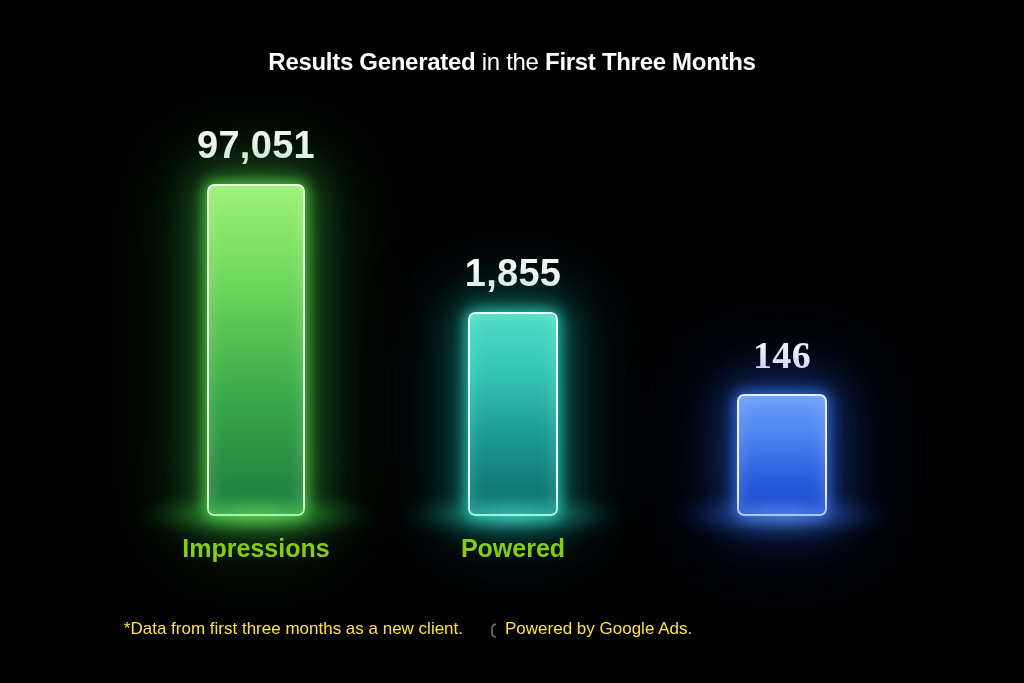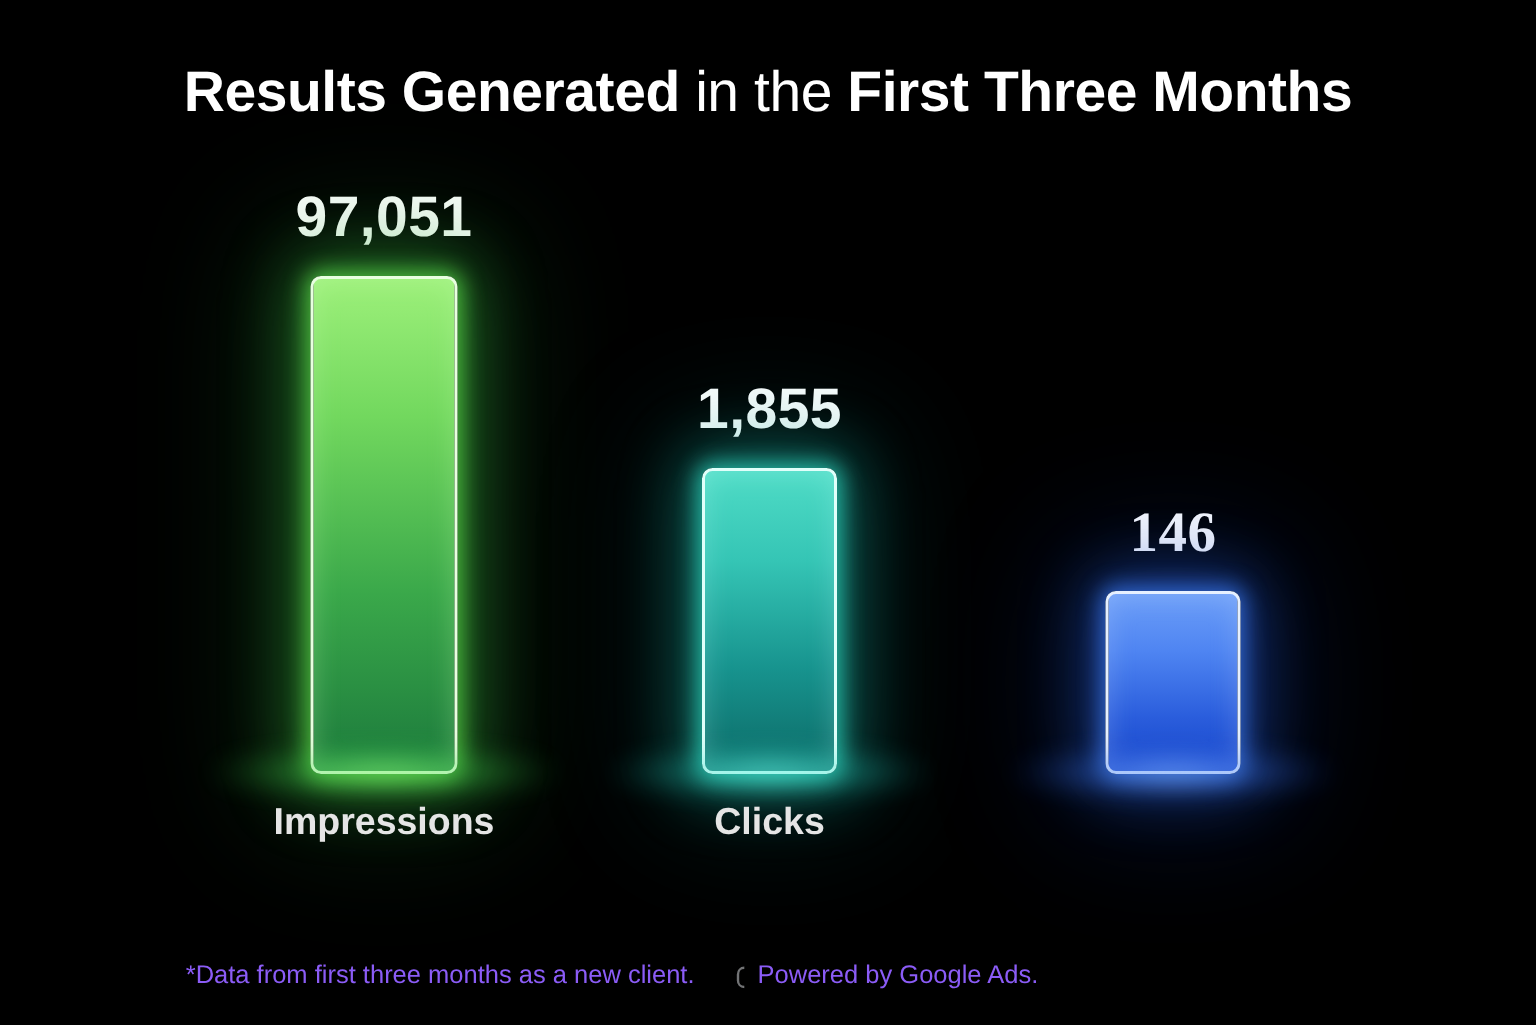--- a/index.html
+++ b/index.html
@@ -25,21 +25,21 @@
     background: #000000;
   }
 
   
   .chart-title {
     position: absolute;
     top: 40px;
     left: 0;
     width: 1024px;
     text-align: center;
-    font-size: 38px;
+    font-size: 24px;
     line-height: 44px;
     letter-spacing: -0.3px;
     white-space: nowrap;
     color: #ffffff;
   }
   .title-strong { font-weight: 700; }
   .title-light  { font-weight: 400; }
 
   
   .plot {
@@ -92,35 +92,35 @@
 
   .bar-label {
     position: absolute;
     left: 50%;
     transform: translateX(-50%);
     top: 100%;
     margin-top: 18px;
     font-size: 25px;
     font-weight: 600;
     white-space: nowrap;
-    color: #e5e5e5;
+    color: #84cc16;
   }
 
   
   .footnote {
     position: absolute;
     left: 0;
-    top: 640px;
+    top: 619px;
     width: 816px;
     display: flex;
     align-items: center;
     justify-content: center;
     gap: 26px;
     font-size: 17px;
-    color: #8b5cf6;
+    color: #fde047;
     white-space: nowrap;
   }
   .footnote-right { display: flex; align-items: center; gap: 7px; text-align: center; }
   .g-mark {
     display: inline-block;
     width: 9px;
     height: 15px;
     opacity: 0.55;
     position: relative;
     top: 1px;
@@ -156,21 +156,21 @@
     <div class="bar-group" id="group-1" style="left:513px; transform:translateX(-50%);">
       <div class="bar-value" id="value-1" style="bottom:221px;">1,855</div>
       <div class="bar" id="bar-1" style="width:90px; height:204px;
                   background:linear-gradient(180deg, #4fdcc6 0%, #35c5b5 30%, #17938e 66%, #0d6a66 100%);
                   border-color:#e0fffa;
                   box-shadow: 0 0 14px 3px rgba(47,224,200,0.72),
                               0 0 42px 13px rgba(30,190,175,0.40),
                               0 0 84px 30px rgba(20,140,135,0.20),
                               inset 0 0 18px rgba(190,255,248,0.26);"></div>
       <div class="floor-glow" id="glow-1" style="width: 212px; background: radial-gradient(rgba(110, 255, 235, 0.82) 0%, rgba(40, 220, 200, 0.42) 38%, rgba(15, 130, 125, 0.12) 70%, rgba(0, 0, 0, 0) 100%);"></div>
-      <div class="bar-label">Clicks</div>
+      <div class="bar-label">Powered</div>
     </div>
 
     <div class="bar-group" id="group-2" style="left:782px; transform:translateX(-50%);font-family:Liberation Serif, serif;">
       <div class="bar-value" id="value-2" style="bottom:139px;">146</div>
       <div class="bar" id="bar-2" style="width:90px; height:122px;
                   background:linear-gradient(180deg, #6c9ef8 0%, #4f85f2 32%, #2a5ddc 70%, #1745c8 100%);
                   border-color:#e6f0ff;
                   box-shadow: 0 0 14px 3px rgba(58,120,240,0.75),
                               0 0 42px 13px rgba(40,95,220,0.44),
                               0 0 88px 32px rgba(25,70,190,0.22),

